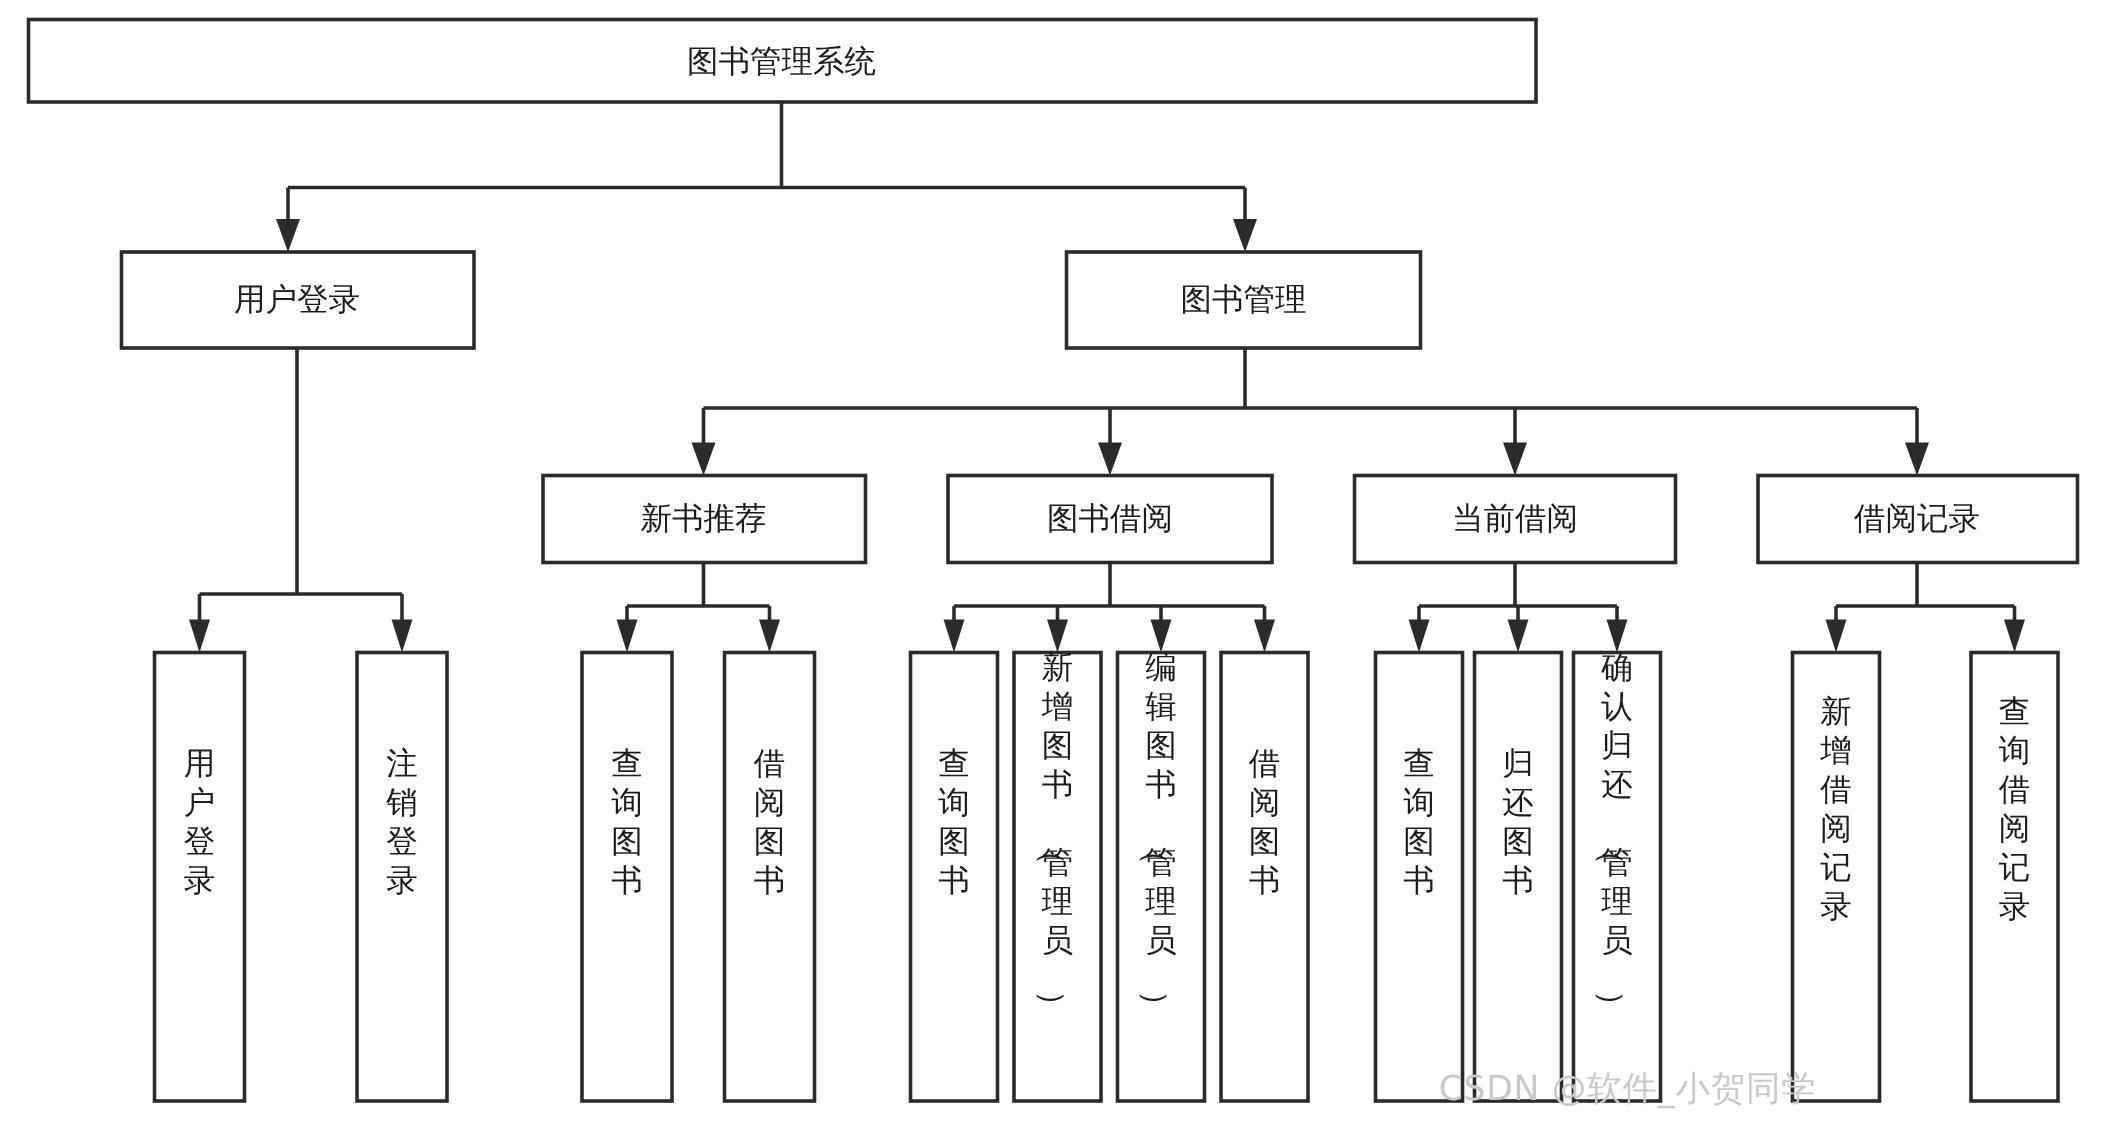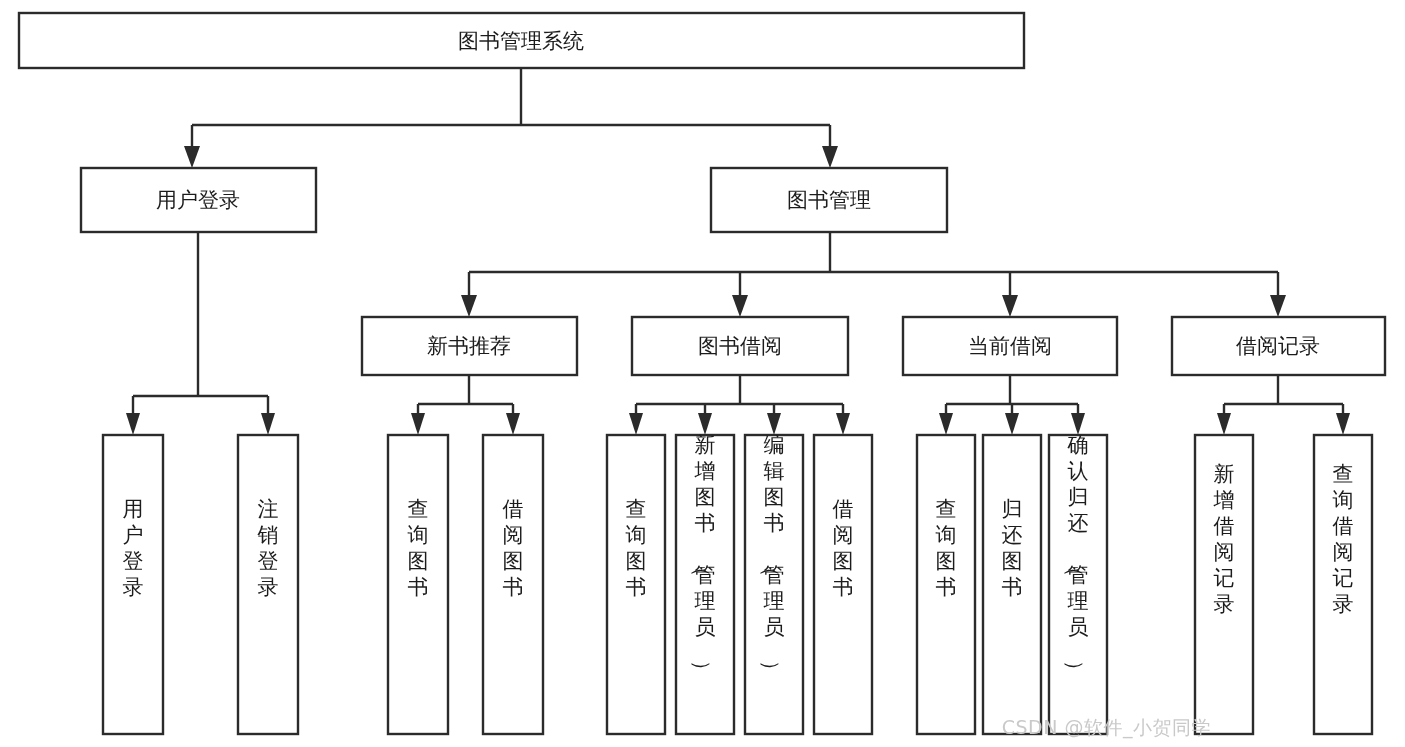--- a/index.html
+++ b/index.html
@@ -52,21 +52,21 @@
     font-family: "DejaVu Sans", "Liberation Sans", sans-serif;
     fill: #1c1c1c;
     font-size: 21px;
     text-anchor: middle;
   }
   .watermark {
     position: absolute;
     right: 14px;
     bottom: 6px;
     font-family: "DejaVu Sans", "Liberation Sans", sans-serif;
-    font-size: 19px;
+    font-size: 23px;
     color: #c9c9c9;
     letter-spacing: 0.5px;
     white-space: nowrap;
     user-select: none;
   }
 </style>
 </head>
 <body>
 
 <div id="diagram-root">

